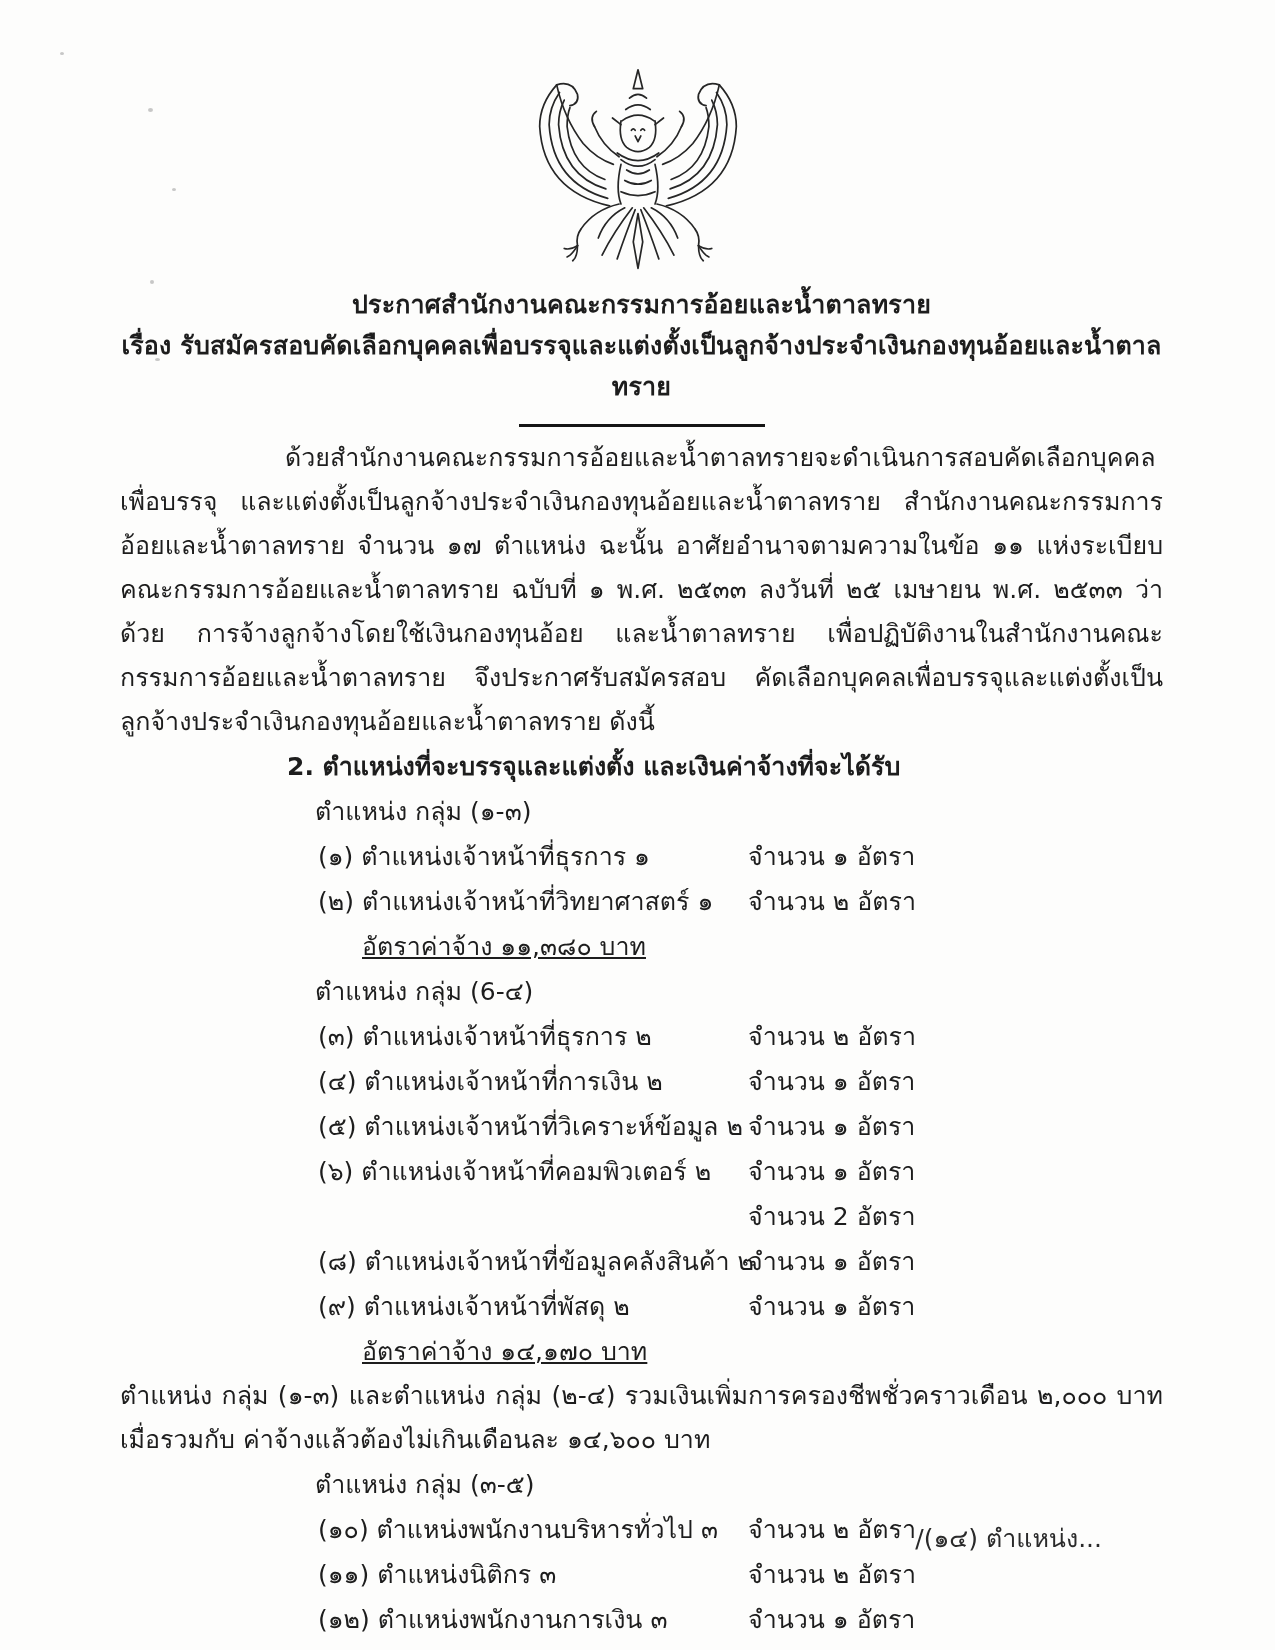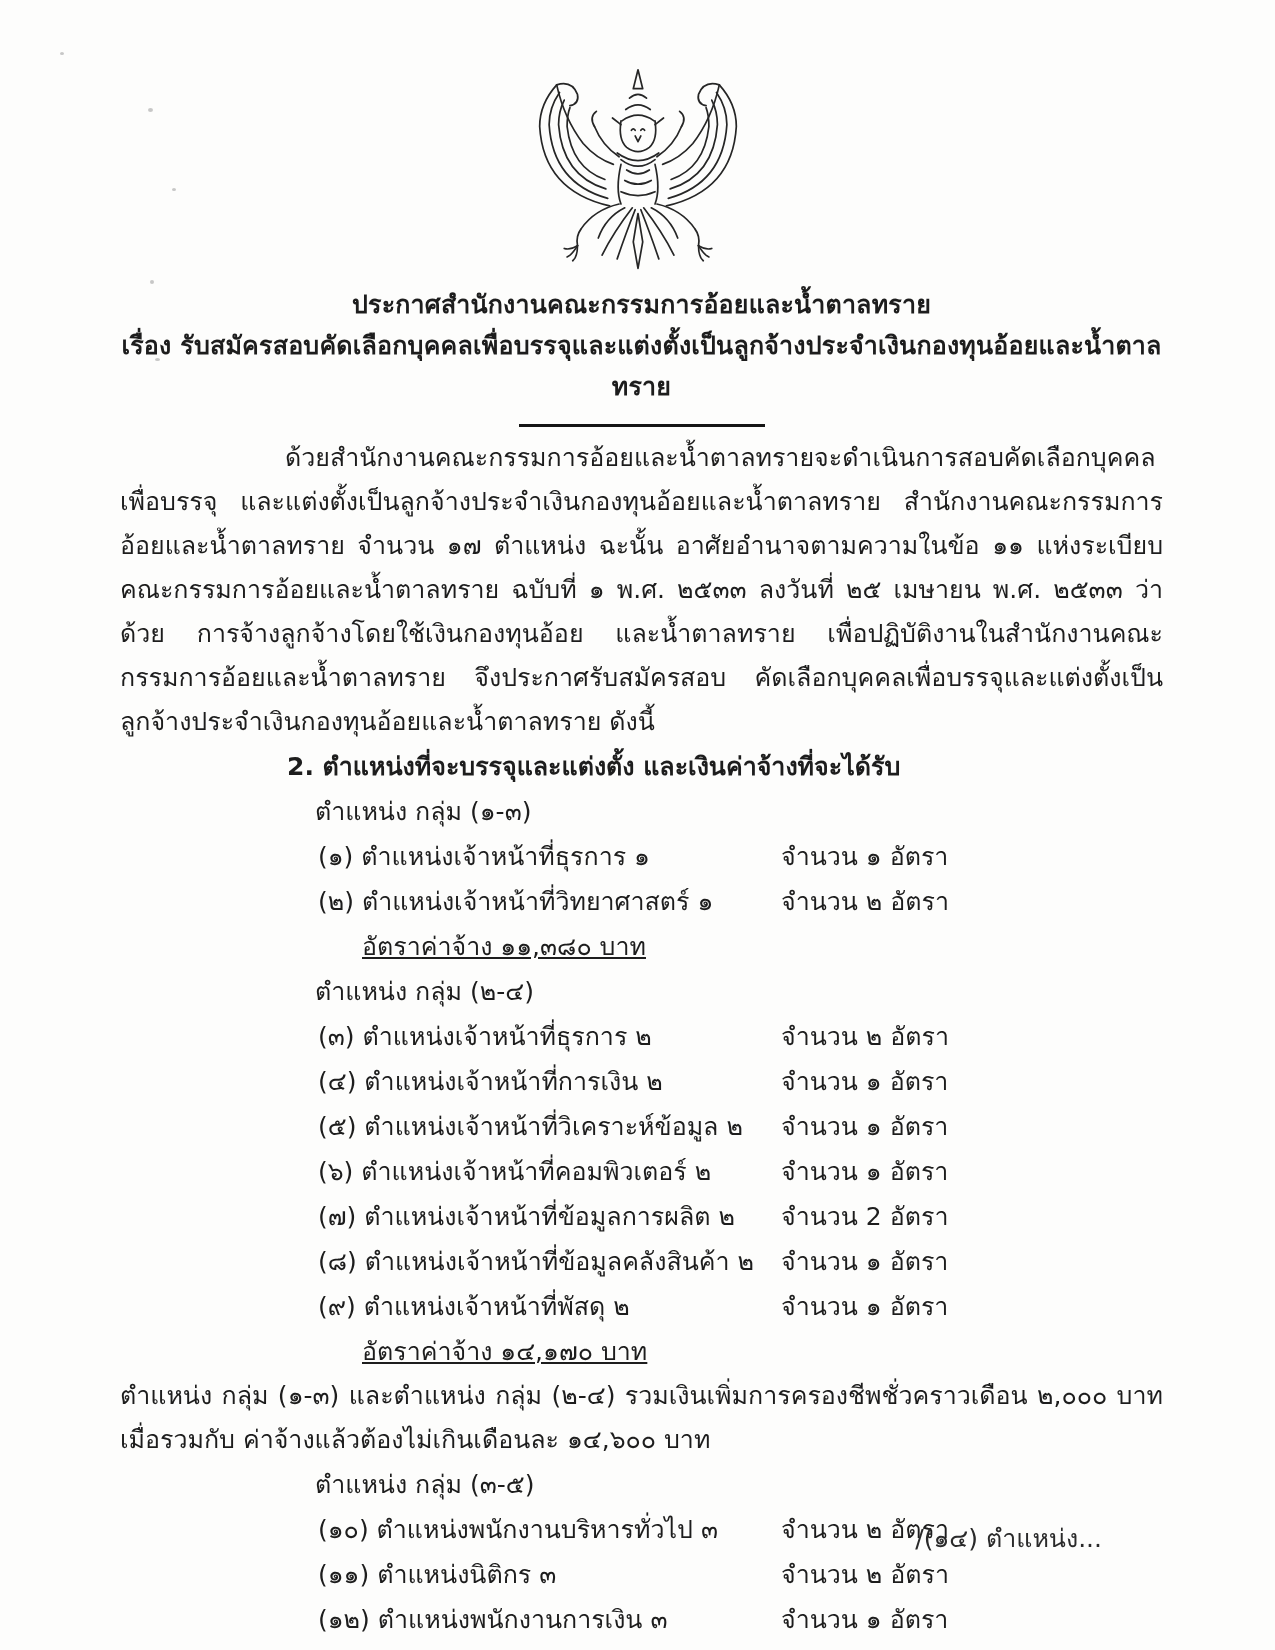--- a/index.html
+++ b/index.html
@@ -56,21 +56,21 @@
   }
   .pos-row {
     position: relative;
     height: 45px;
     line-height: 45px;
     padding-left: 198px;
     white-space: nowrap;
   }
   .pos-count {
     position: absolute;
-    left: 661px;
+    left: 628px;
     top: 0;
   }
   .wage-row {
     padding-left: 242px;
     height: 45px;
     line-height: 45px;
     text-decoration: underline;
   }
   .note {
     line-height: 44px;
@@ -179,26 +179,26 @@
 
     <p class="intro">ด้วยสำนักงานคณะกรรมการอ้อยและน้ำตาลทรายจะดำเนินการสอบคัดเลือกบุคคลเพื่อบรรจุ และแต่งตั้งเป็นลูกจ้างประจำเงินกองทุนอ้อยและน้ำตาลทราย สำนักงานคณะกรรมการอ้อยและน้ำตาลทราย จำนวน ๑๗ ตำแหน่ง ฉะนั้น อาศัยอำนาจตามความในข้อ ๑๑ แห่งระเบียบคณะกรรมการอ้อยและน้ำตาลทราย ฉบับที่ ๑ พ.ศ. ๒๕๓๓ ลงวันที่ ๒๕ เมษายน พ.ศ. ๒๕๓๓ ว่าด้วย การจ้างลูกจ้างโดยใช้เงินกองทุนอ้อย และน้ำตาลทราย เพื่อปฏิบัติงานในสำนักงานคณะกรรมการอ้อยและน้ำตาลทราย จึงประกาศรับสมัครสอบ คัดเลือกบุคคลเพื่อบรรจุและแต่งตั้งเป็นลูกจ้างประจำเงินกองทุนอ้อยและน้ำตาลทราย ดังนี้</p>
 
     <div class="sec-heading">2. ตำแหน่งที่จะบรรจุและแต่งตั้ง และเงินค่าจ้างที่จะได้รับ</div>
 
     <div>
         <div class="grp-heading">ตำแหน่ง กลุ่ม (๑-๓)</div>
         <div class="pos-row"><span class="pos-label">(๑) ตำแหน่งเจ้าหน้าที่ธุรการ ๑</span><span class="pos-count">จำนวน ๑ อัตรา</span></div>
         <div class="pos-row"><span class="pos-label">(๒) ตำแหน่งเจ้าหน้าที่วิทยาศาสตร์ ๑</span><span class="pos-count">จำนวน ๒ อัตรา</span></div>
         <div class="wage-row">อัตราค่าจ้าง ๑๑,๓๘๐ บาท</div>
-        <div class="grp-heading">ตำแหน่ง กลุ่ม (๒-๔)</div>
+        <div class="grp-heading">ตำแหน่ง กลุ่ม (6-๔)</div>
         <div class="pos-row"><span class="pos-label">(๓) ตำแหน่งเจ้าหน้าที่ธุรการ ๒</span><span class="pos-count">จำนวน ๒ อัตรา</span></div>
         <div class="pos-row"><span class="pos-label">(๔) ตำแหน่งเจ้าหน้าที่การเงิน ๒</span><span class="pos-count">จำนวน ๑ อัตรา</span></div>
         <div class="pos-row"><span class="pos-label">(๕) ตำแหน่งเจ้าหน้าที่วิเคราะห์ข้อมูล ๒</span><span class="pos-count">จำนวน ๑ อัตรา</span></div>
         <div class="pos-row"><span class="pos-label">(๖) ตำแหน่งเจ้าหน้าที่คอมพิวเตอร์ ๒</span><span class="pos-count">จำนวน ๑ อัตรา</span></div>
-        <div class="pos-row"><span class="pos-label">(๗) ตำแหน่งเจ้าหน้าที่ข้อมูลการผลิต ๒</span><span class="pos-count">จำนวน 2 อัตรา</span></div>
+        <div class="pos-row"><span class="pos-count">จำนวน 2 อัตรา</span></div>
         <div class="pos-row"><span class="pos-label">(๘) ตำแหน่งเจ้าหน้าที่ข้อมูลคลังสินค้า ๒</span><span class="pos-count">จำนวน ๑ อัตรา</span></div>
         <div class="pos-row"><span class="pos-label">(๙) ตำแหน่งเจ้าหน้าที่พัสดุ ๒</span><span class="pos-count">จำนวน ๑ อัตรา</span></div>
         <div class="wage-row">อัตราค่าจ้าง ๑๔,๑๗๐ บาท</div>
         <p class="note">ตำแหน่ง กลุ่ม (๑-๓) และตำแหน่ง กลุ่ม (๒-๔) รวมเงินเพิ่มการครองชีพชั่วคราวเดือน ๒,๐๐๐ บาท เมื่อรวมกับ ค่าจ้างแล้วต้องไม่เกินเดือนละ ๑๔,๖๐๐ บาท</p>
         <div class="grp-heading">ตำแหน่ง กลุ่ม (๓-๕)</div>
         <div class="pos-row"><span class="pos-label">(๑๐) ตำแหน่งพนักงานบริหารทั่วไป ๓</span><span class="pos-count">จำนวน ๒ อัตรา</span></div>
         <div class="pos-row"><span class="pos-label">(๑๑) ตำแหน่งนิติกร ๓</span><span class="pos-count">จำนวน ๒ อัตรา</span></div>
         <div class="pos-row"><span class="pos-label">(๑๒) ตำแหน่งพนักงานการเงิน ๓</span><span class="pos-count">จำนวน ๑ อัตรา</span></div>
       </div>
 

